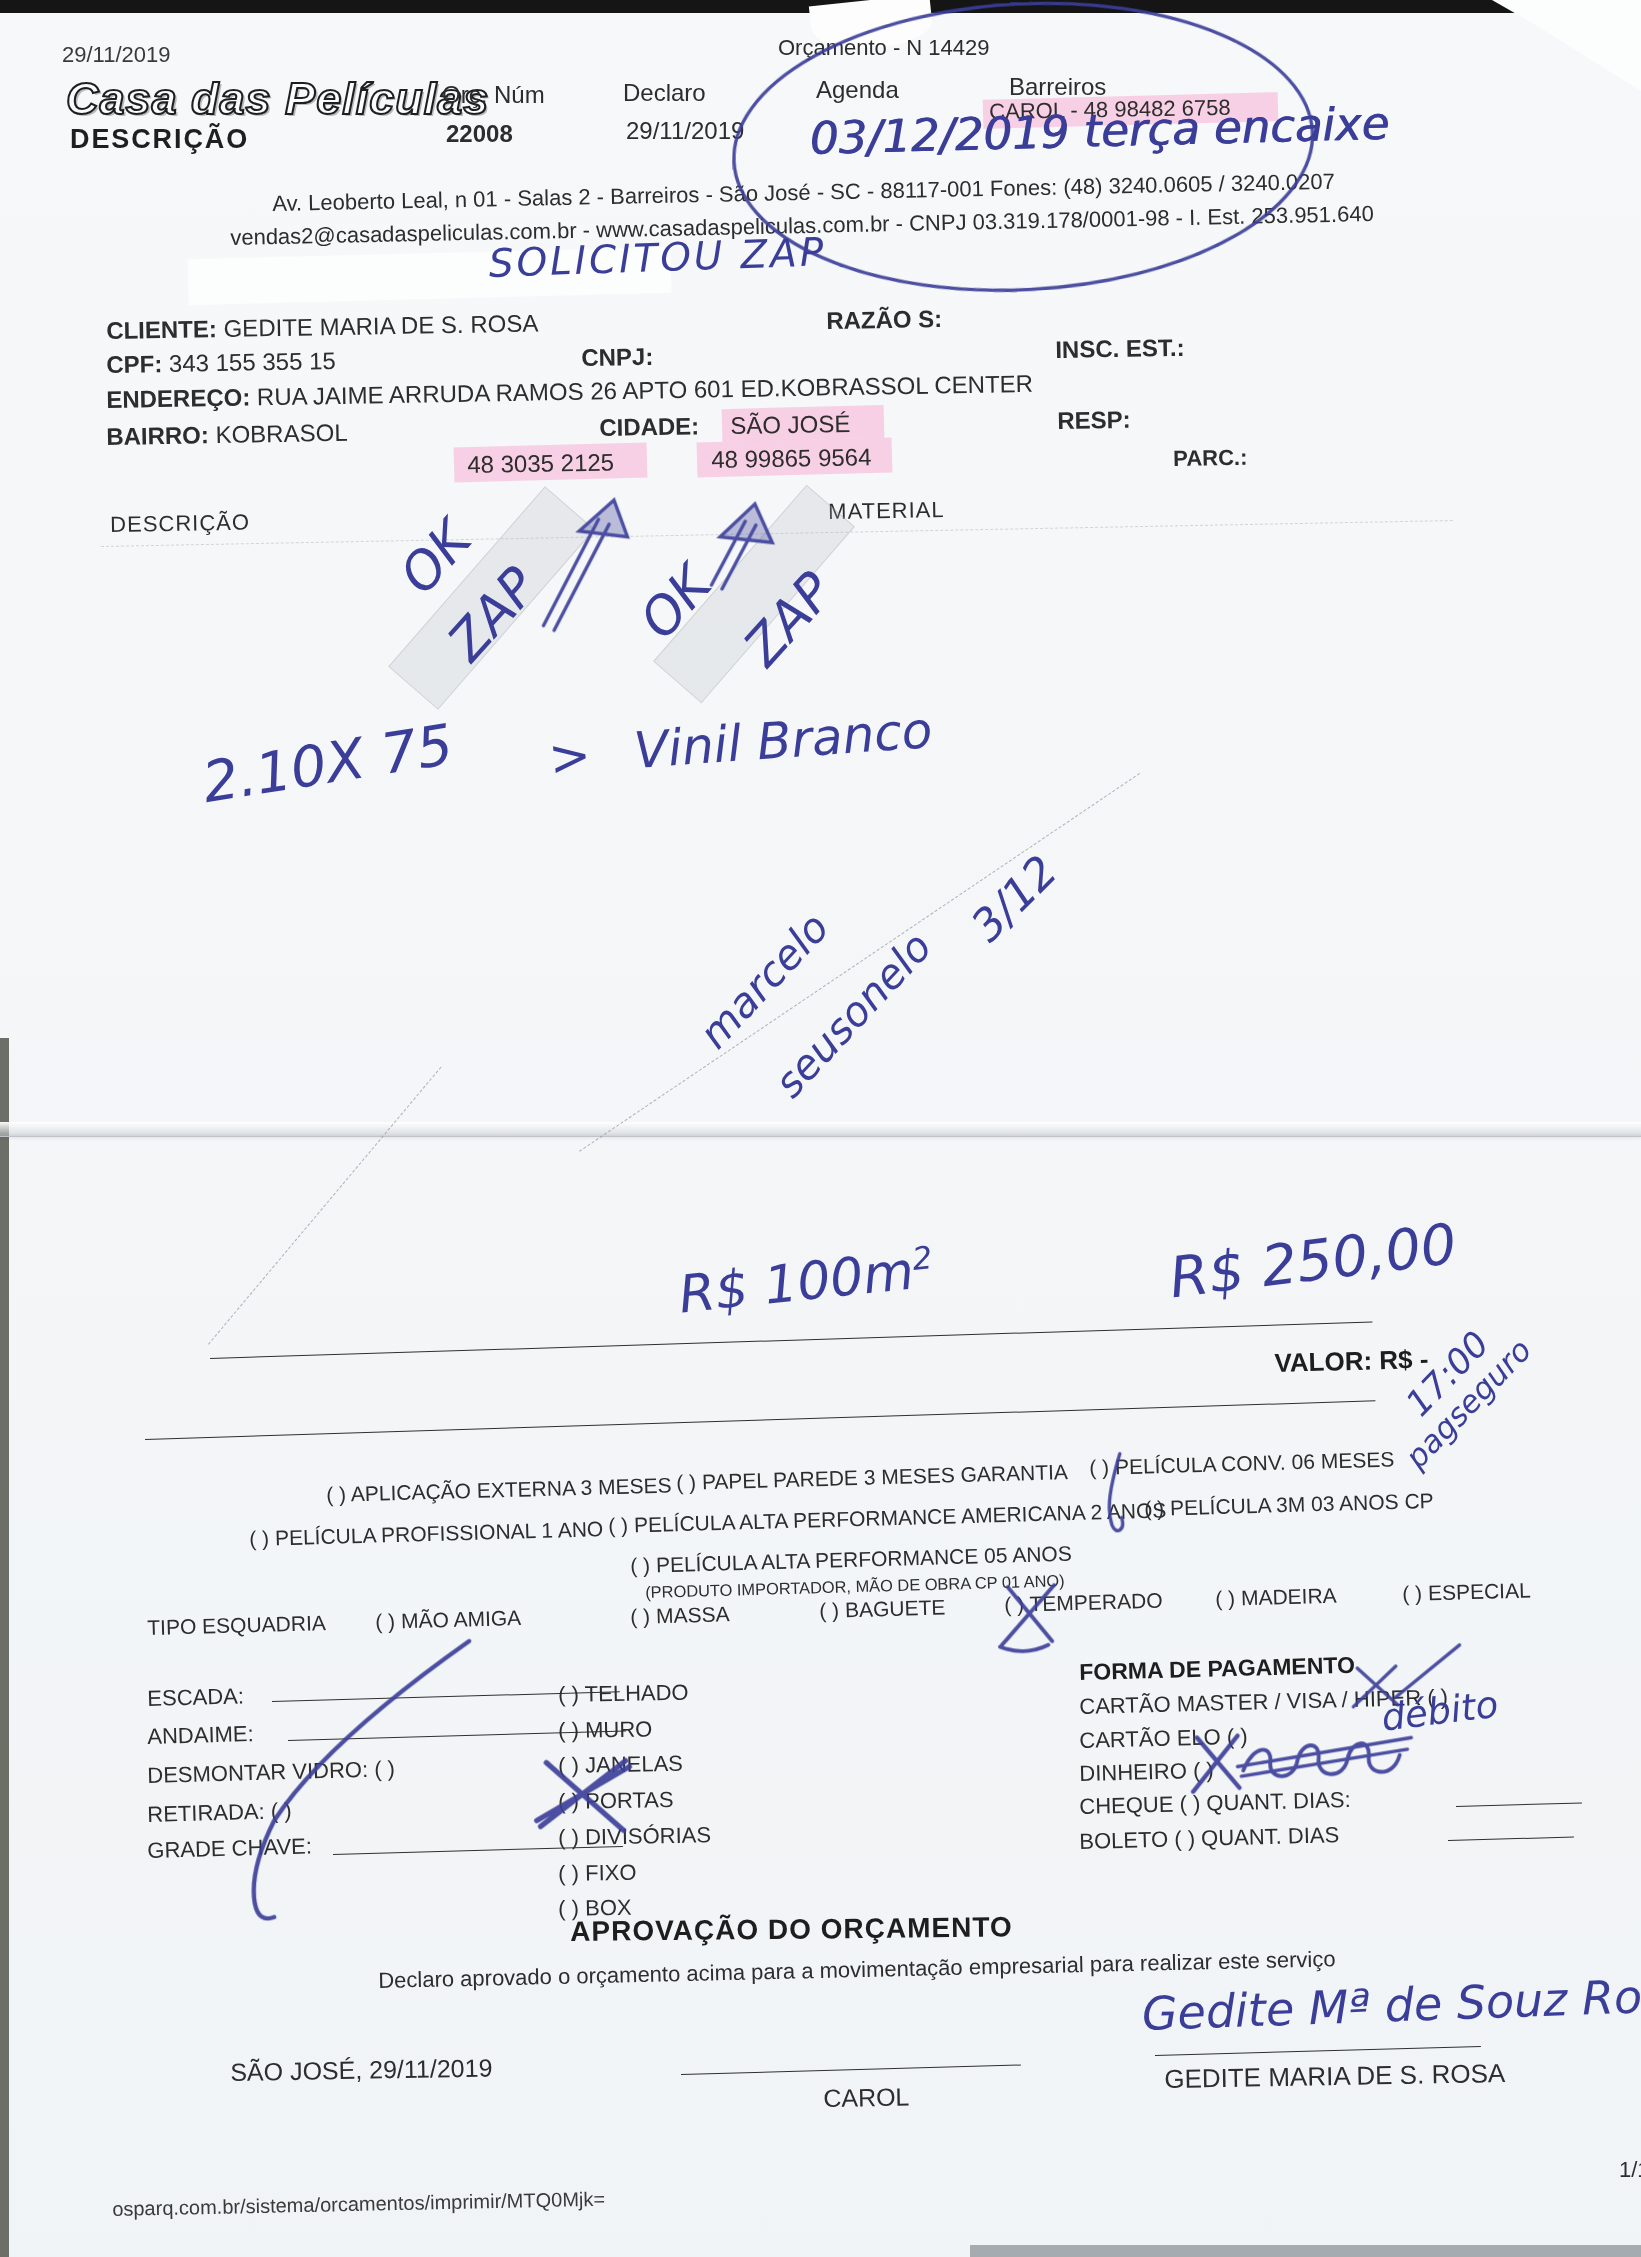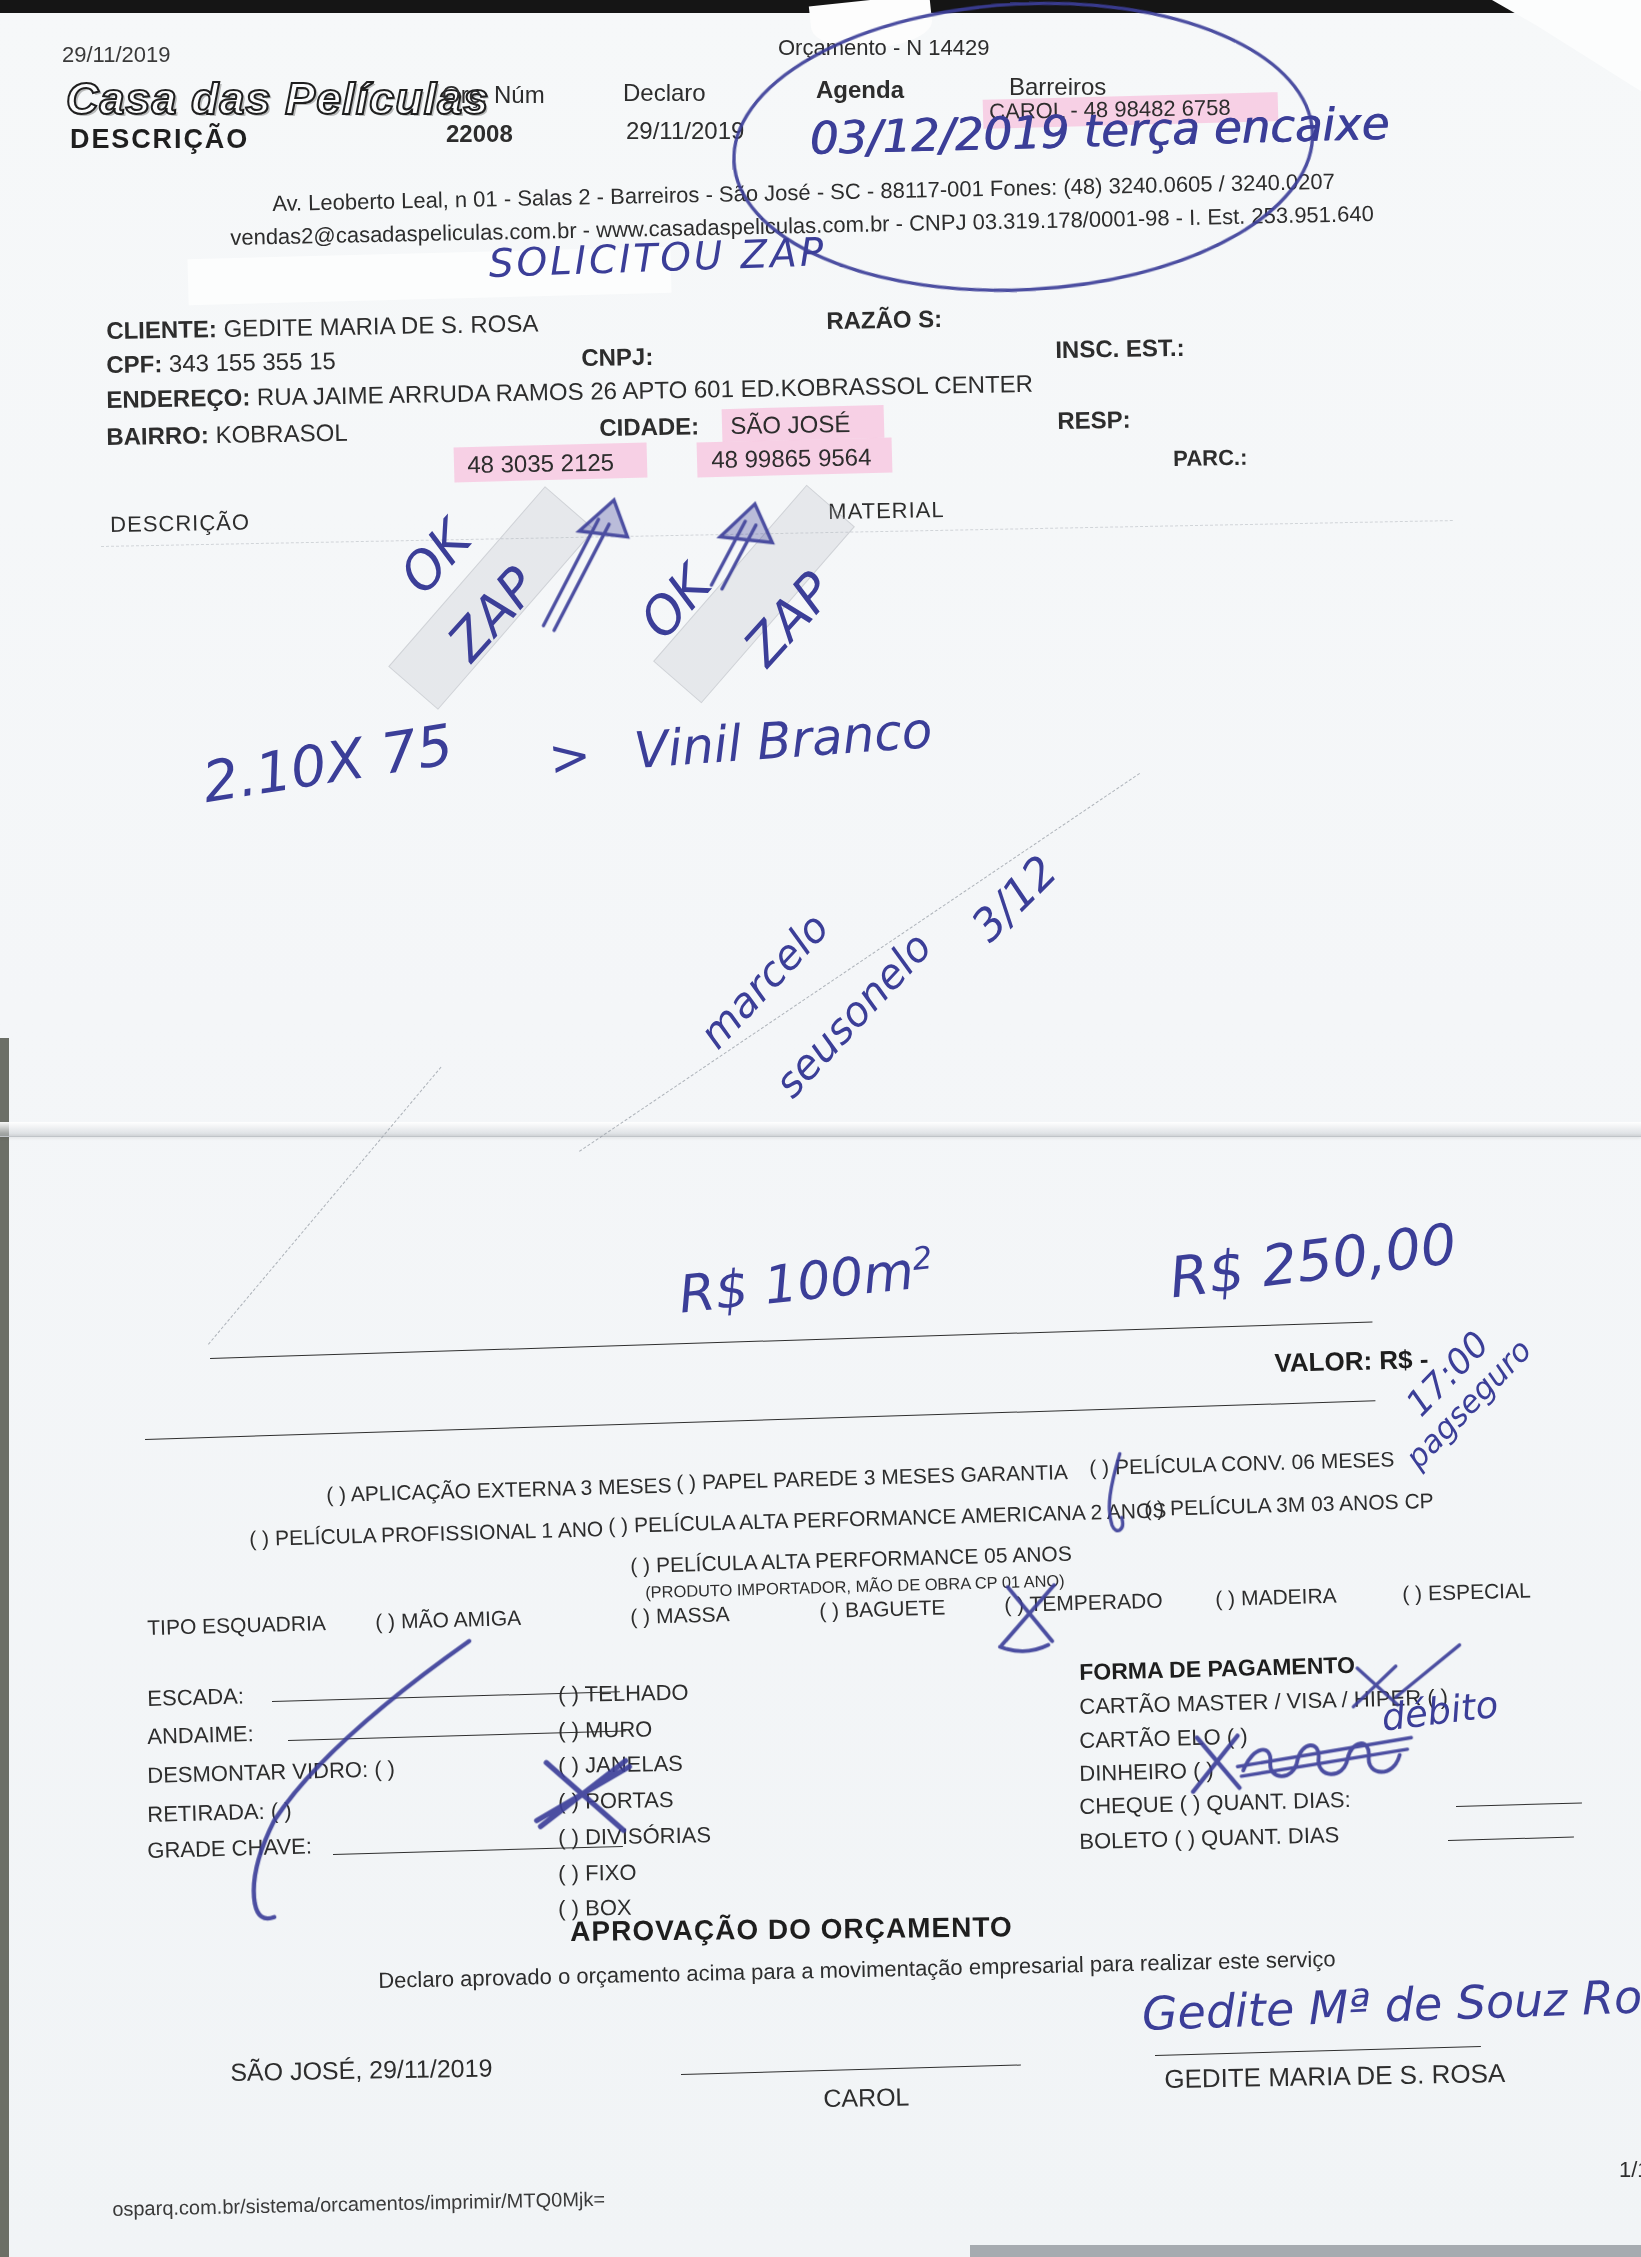--- a/index.html
+++ b/index.html
@@ -36,21 +36,21 @@
   <div class="edge" style="left:970px;top:2245px;width:671px;height:12.6px;background:#a6abb0;"></div>
 
   <div class="p" style="left:62px;top:42px;font-size:22px;color:#3a3a3a;">29/11/2019</div>
   <div class="p logo" style="left:66px;top:73px;">Casa das Películas</div>
   <div class="p b" style="left:70px;top:124px;font-size:27px;letter-spacing:1.9px;color:#1f1f1f;">DESCRIÇÃO</div>
 
   <div class="p" style="left:442px;top:81px;font-size:24px;">Orç. Núm</div>
   <div class="p b" style="left:446px;top:120px;font-size:24px;">22008</div>
   <div class="p" style="left:623px;top:79px;font-size:24px;">Declaro</div>
   <div class="p" style="left:626px;top:117px;font-size:24px;">29/11/2019</div>
-  <div class="p" style="left:816px;top:76px;font-size:24px;font-weight:bold;">Agenda</div>
+  <div class="p" style="left:816px;top:76px;font-size:24px;">Agenda</div>
   <div class="p" style="left:1009px;top:73px;font-size:24px;">Barreiros</div>
   <div class="hl" style="left:983px;top:96px;width:295px;height:29px;"></div>
   <div class="p" style="left:989px;top:99px;font-size:22px;transform:rotate(-1deg);">CAROL - 48 98482 6758</div>
   <div class="p" style="left:778px;top:35px;font-size:22px;">Orçamento - N 14429</div>
 
   <div class="hw" style="left:809px;top:112px;font-size:45px;transform:rotate(-1.5deg);text-shadow:1px 0 currentColor;">03/12/2019 terça encaixe</div>
 
   <div class="p" style="left:272px;top:191px;font-size:22px;transform:rotate(-1.2deg);">Av. Leoberto Leal, n 01 - Salas 2 - Barreiros - São José - SC - 88117-001 Fones: (48) 3240.0605 / 3240.0207</div>
   <div class="p" style="left:230px;top:225px;font-size:22px;transform:rotate(-1.2deg);">vendas2@casadaspeliculas.com.br - www.casadaspeliculas.com.br - CNPJ 03.319.178/0001-98 - I. Est. 253.951.640</div>
 

